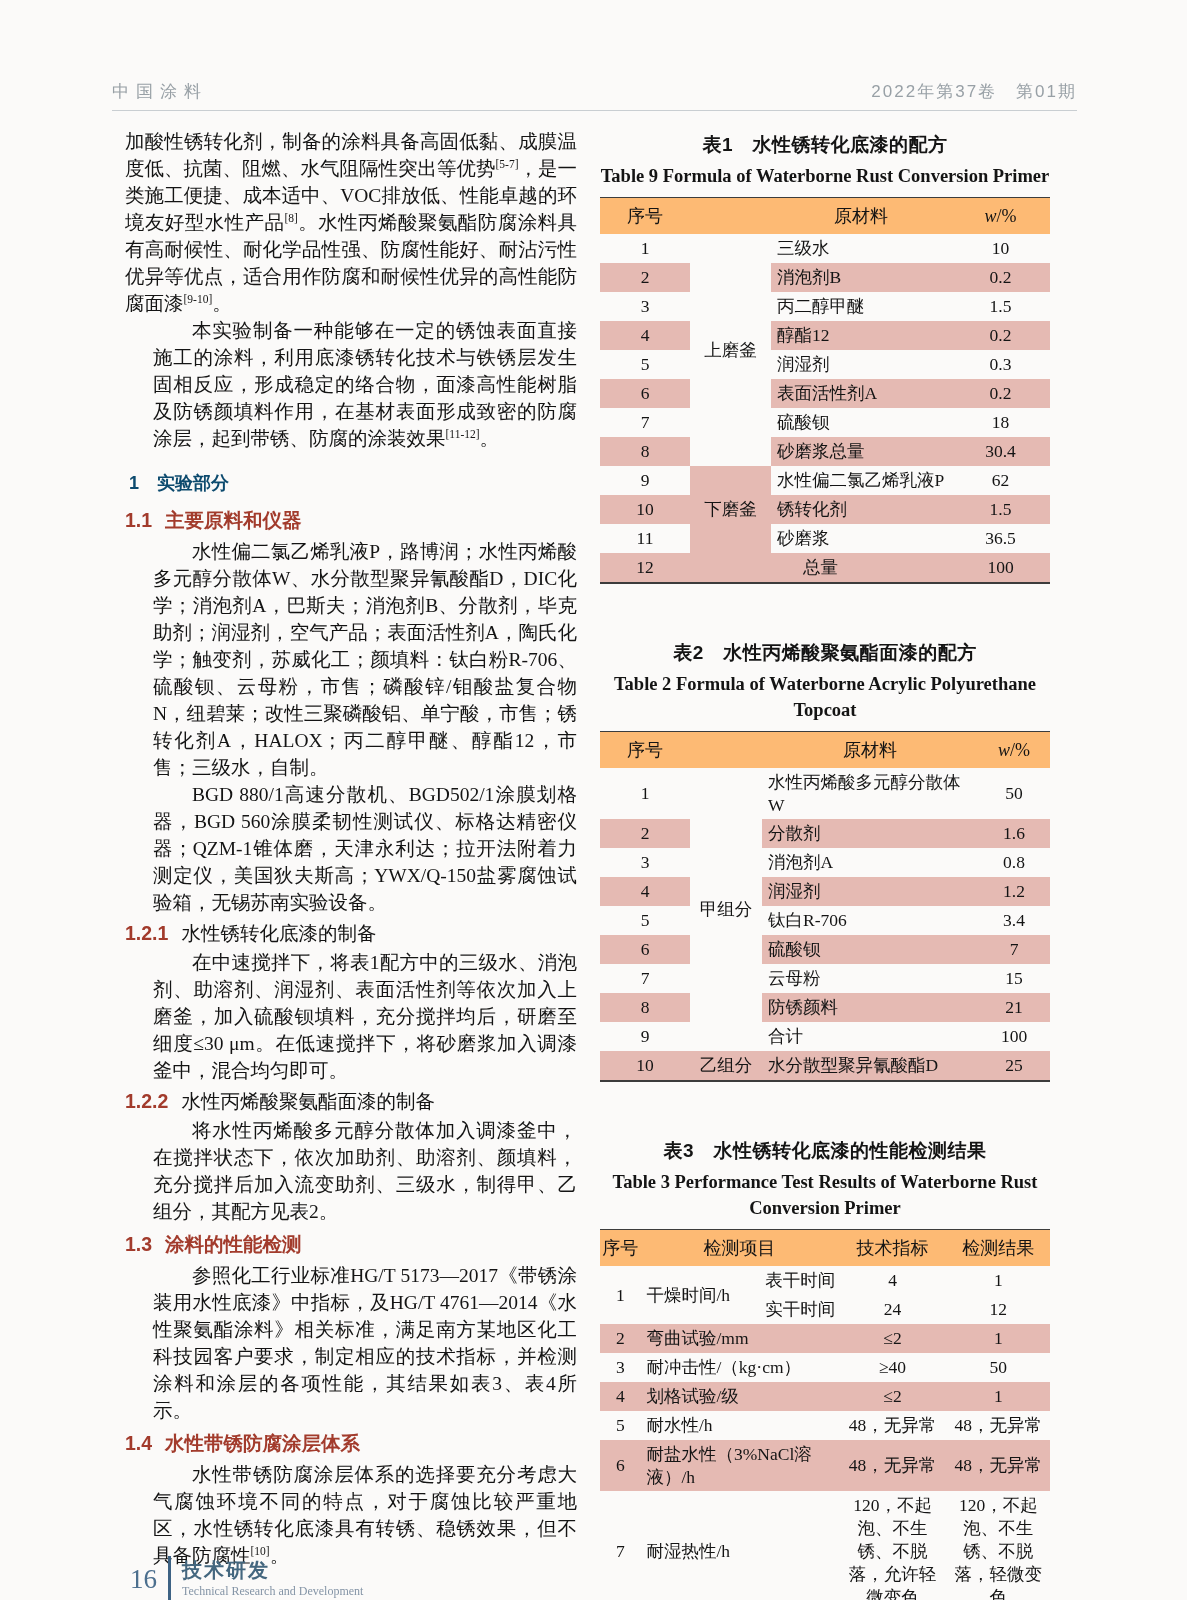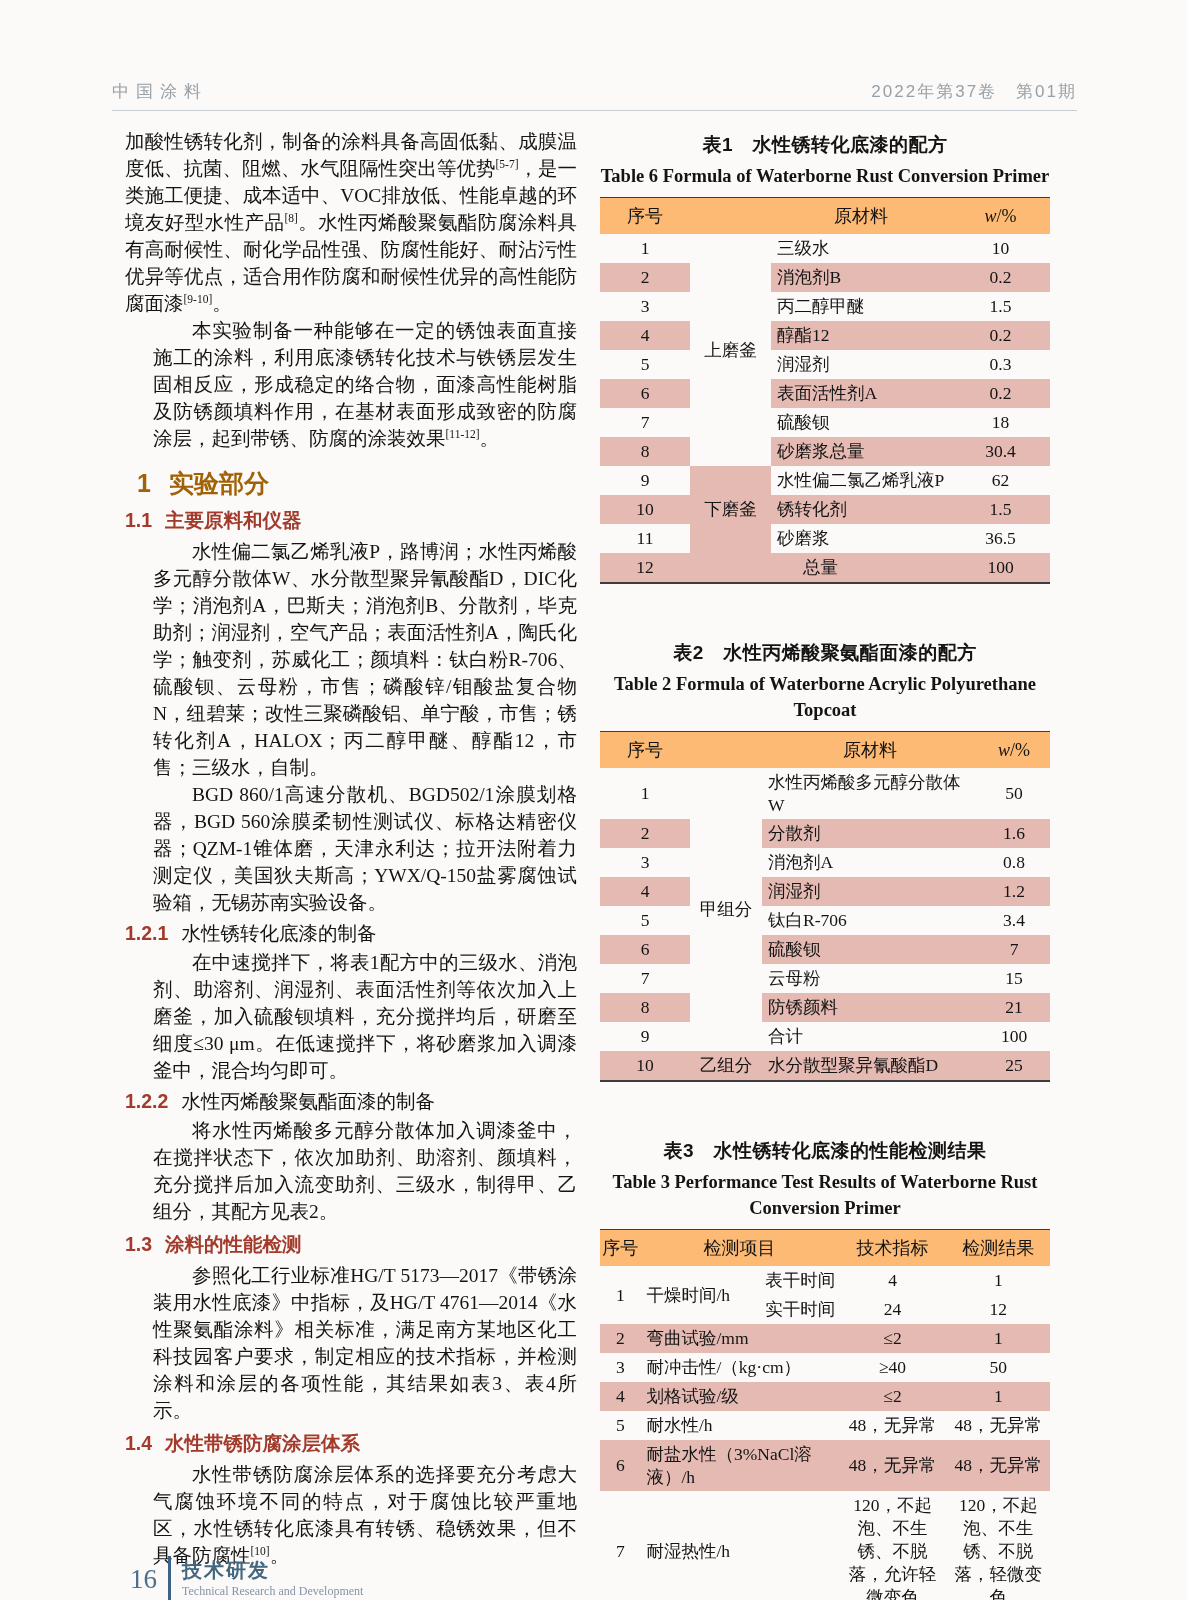--- a/index.html
+++ b/index.html
@@ -19,22 +19,22 @@
   }
   .phead .jn{letter-spacing:7px;}
   .phead .iss{letter-spacing:2px;}
   
   .columns{position:absolute;top:128px;left:125px;display:flex;}
   .leftcol{width:452px;font-size:19.5px;line-height:27px;text-align:justify;}
   .rightcol{width:450px;margin-left:23px;padding-top:4px;}
   .para{margin:0;}
   .para.indent{text-indent:2em;margin-left:28px;}
   sup{font-size:11.5px;line-height:0;}
-  .h1{color:#a16207;font-family:"Liberation Sans","DejaVu Sans",sans-serif;
-      font-weight:bold;font-size:25px;line-height:30px;margin:16px 12px 10px;}
+  .h1{color:#0c4a6e;font-family:"Liberation Sans","DejaVu Sans",sans-serif;
+      font-weight:bold;font-size:18px;line-height:30px;margin:16px 4px 10px;}
   .h1 .num{margin-right:18px;}
   .h2{color:#a23b2c;font-family:"Liberation Sans","DejaVu Sans",sans-serif;
       font-weight:bold;font-size:19.5px;line-height:25px;margin:7px 0 5px;}
   .h2 .num{margin-right:13px;}
   .h3{font-size:19.5px;line-height:25px;margin:5px 0 3px;
       font-family:"Liberation Sans","DejaVu Sans",sans-serif;}
   .h3 .num{color:#a23b2c;font-weight:bold;margin-right:13px;margin-top:39px;}
   .h3 .ttl{color:#141414;font-weight:normal;}
   
   .tblock{margin-bottom:56px;}
@@ -66,36 +66,36 @@
   <span class="iss">2022年第37卷　第01期</span>
 </div>
 
 <div class="columns">
   <div class="leftcol">
       <p class="para">加酸性锈转化剂，制备的涂料具备高固低黏、成膜温度低、抗菌、阻燃、水气阻隔性突出等优势<sup>[5-7]</sup>，是一类施工便捷、成本适中、VOC排放低、性能卓越的环境友好型水性产品<sup>[8]</sup>。水性丙烯酸聚氨酯防腐涂料具有高耐候性、耐化学品性强、防腐性能好、耐沾污性优异等优点，适合用作防腐和耐候性优异的高性能防腐面漆<sup>[9-10]</sup>。</p>
       <p class="para indent">本实验制备一种能够在一定的锈蚀表面直接施工的涂料，利用底漆锈转化技术与铁锈层发生固相反应，形成稳定的络合物，面漆高性能树脂及防锈颜填料作用，在基材表面形成致密的防腐涂层，起到带锈、防腐的涂装效果<sup>[11-12]</sup>。</p>
       <div class="h1"><span class="num">1</span><span class="ttl">实验部分</span></div>
       <div class="h2"><span class="num">1.1</span><span class="ttl">主要原料和仪器</span></div>
       <p class="para indent">水性偏二氯乙烯乳液P，路博润；水性丙烯酸多元醇分散体W、水分散型聚异氰酸酯D，DIC化学；消泡剂A，巴斯夫；消泡剂B、分散剂，毕克助剂；润湿剂，空气产品；表面活性剂A，陶氏化学；触变剂，苏威化工；颜填料：钛白粉R-706、硫酸钡、云母粉，市售；磷酸锌/钼酸盐复合物N，纽碧莱；改性三聚磷酸铝、单宁酸，市售；锈转化剂A，HALOX；丙二醇甲醚、醇酯12，市售；三级水，自制。</p>
-      <p class="para indent">BGD 860/1高速分散机、BGD502/1涂膜划格器，BGD 560涂膜柔韧性测试仪、标格达精密仪器；QZM-1锥体磨，天津永利达；拉开法附着力测定仪，美国狄夫斯高；YWX/Q-150盐雾腐蚀试验箱，无锡苏南实验设备。</p>
+      <p class="para indent">BGD 880/1高速分散机、BGD502/1涂膜划格器，BGD 560涂膜柔韧性测试仪、标格达精密仪器；QZM-1锥体磨，天津永利达；拉开法附着力测定仪，美国狄夫斯高；YWX/Q-150盐雾腐蚀试验箱，无锡苏南实验设备。</p>
       <div class="h3"><span class="num">1.2.1</span><span class="ttl">水性锈转化底漆的制备</span></div>
       <p class="para indent">在中速搅拌下，将表1配方中的三级水、消泡剂、助溶剂、润湿剂、表面活性剂等依次加入上磨釜，加入硫酸钡填料，充分搅拌均后，研磨至细度≤30 μm。在低速搅拌下，将砂磨浆加入调漆釜中，混合均匀即可。</p>
       <div class="h3"><span class="num">1.2.2</span><span class="ttl">水性丙烯酸聚氨酯面漆的制备</span></div>
       <p class="para indent">将水性丙烯酸多元醇分散体加入调漆釜中，在搅拌状态下，依次加助剂、助溶剂、颜填料，充分搅拌后加入流变助剂、三级水，制得甲、乙组分，其配方见表2。</p>
       <div class="h2"><span class="num">1.3</span><span class="ttl">涂料的性能检测</span></div>
       <p class="para indent">参照化工行业标准HG/T 5173—2017《带锈涂装用水性底漆》中指标，及HG/T 4761—2014《水性聚氨酯涂料》相关标准，满足南方某地区化工科技园客户要求，制定相应的技术指标，并检测涂料和涂层的各项性能，其结果如表3、表4所示。</p>
       <div class="h2"><span class="num">1.4</span><span class="ttl">水性带锈防腐涂层体系</span></div>
       <p class="para indent">水性带锈防腐涂层体系的选择要充分考虑大气腐蚀环境不同的特点，对于腐蚀比较严重地区，水性锈转化底漆具有转锈、稳锈效果，但不具备防腐性<sup>[10]</sup>。</p>
     </div>
 
   <div class="rightcol">
     <div class="tblock">
       <div class="t-zh">表1　水性锈转化底漆的配方</div>
       <div class="t-en">
-        <div>Table 6  Formula of Waterborne Rust Conversion Primer</div>
+        <div>Table 9  Formula of Waterborne Rust Conversion Primer</div>
       </div>
       <table>
           <colgroup>
             <col style="width: 20%;">
             <col style="width: 18%;">
             <col style="width: 40%;">
             <col style="width: 22%;">
           </colgroup>
           <thead>
             <tr>

